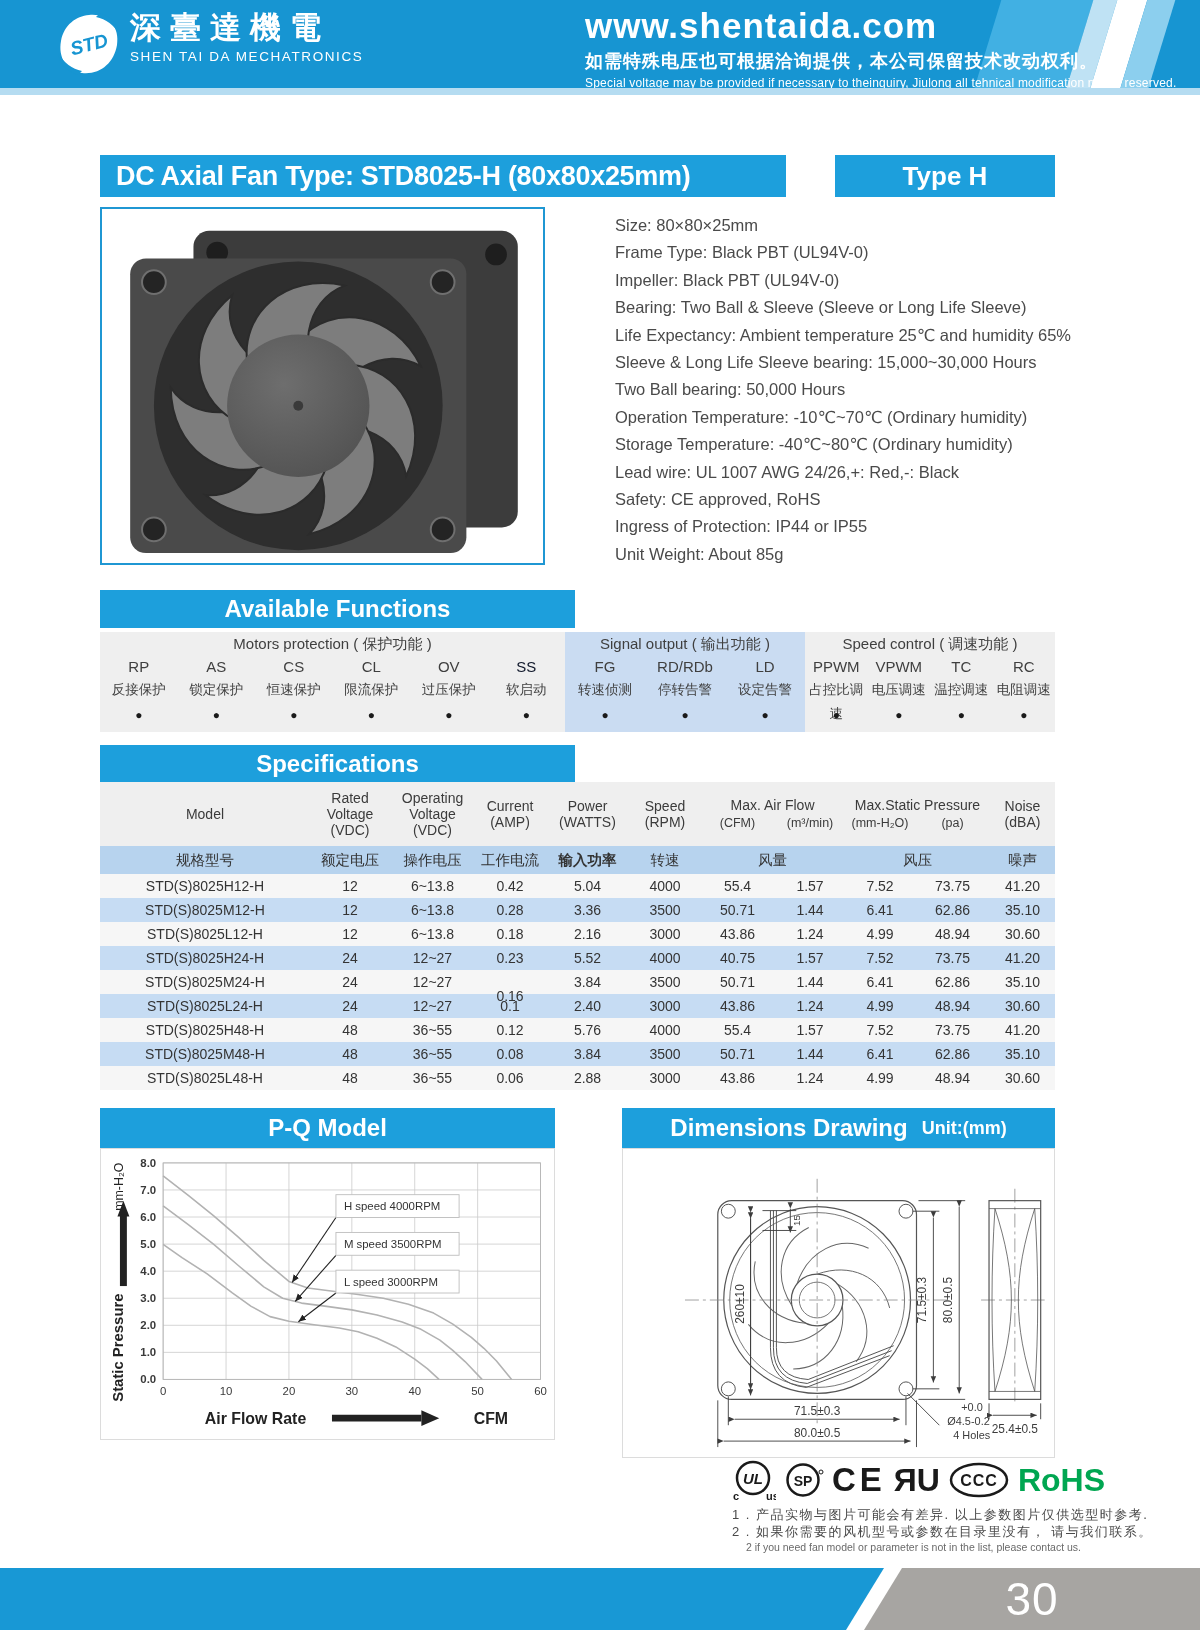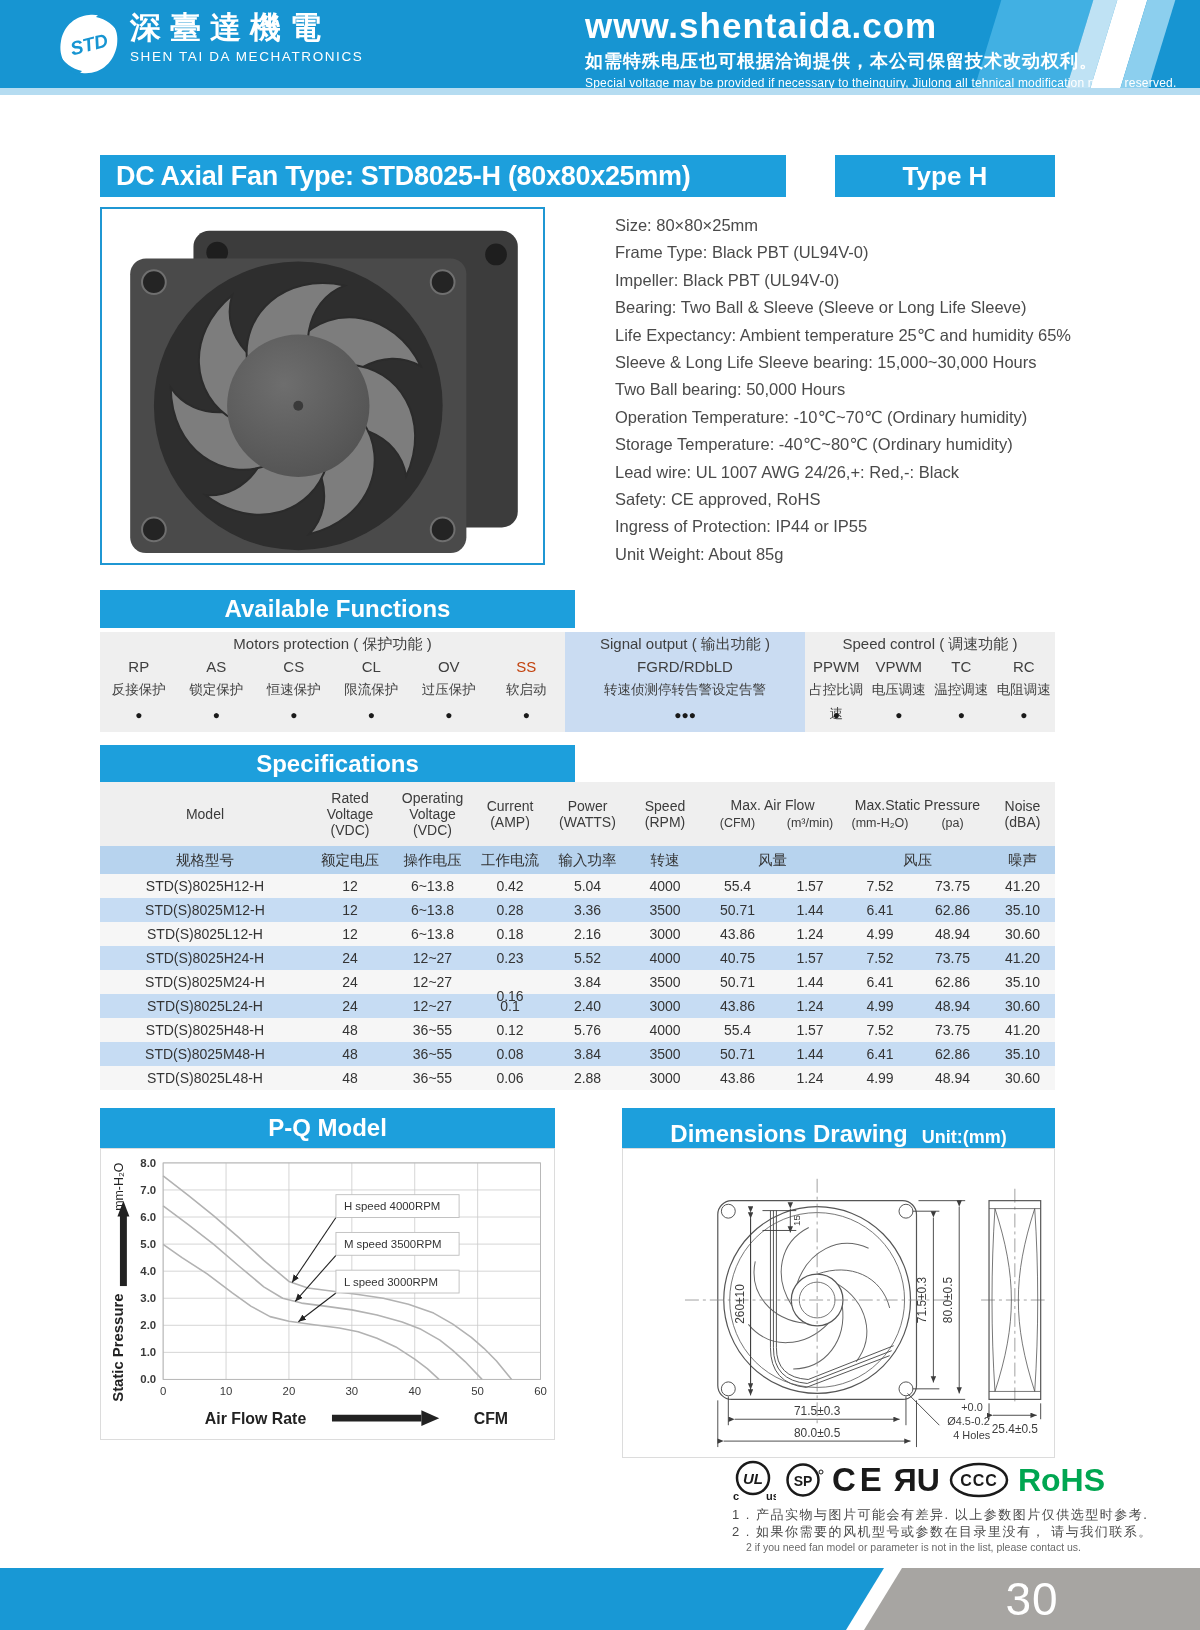--- a/index.html
+++ b/index.html
@@ -27,28 +27,28 @@
   
   #photo-box{position:absolute;left:100px;top:207px;width:445px;height:358px;border:2px solid #1f97d3;box-sizing:border-box;background:#fff;}
   #features{position:absolute;left:615px;top:212px;width:560px;list-style:none;margin:0;padding:0;}
   #features li{font-size:16.5px;line-height:27.4px;color:#4a4a4a;white-space:nowrap;}
 
   
   .secbar{position:absolute;background:#1d9fdc;color:#fff;font-weight:bold;display:flex;align-items:center;justify-content:center;font-size:24px;}
   #af-bar{left:100px;top:590px;width:475px;height:38px;}
   #spec-bar{left:100px;top:745px;width:475px;height:38px;}
   #pq-bar{left:100px;top:1108px;width:455px;height:40px;}
-  #dim-bar{left:622px;top:1108px;width:433px;height:40px;gap:14px;align-items:flex-end;}
+  #dim-bar{left:622px;top:1108px;width:433px;height:40px;gap:14px;}
   #dim-bar .unit{font-size:18px;font-weight:bold;}
 
   
   #af-table{position:absolute;left:100px;top:632px;width:955px;height:100px;display:flex;}
   .af-group{display:flex;flex-direction:column;}
   .bg-gray{background:#efefef;}
-  .bg-blue{background:#cadcf2;align-items:center;}
+  .bg-blue{background:#cadcf2;}
   .af-name{height:24px;font-size:15px;text-align:center;line-height:24px;color:#3f3f3f;}
   .af-row{display:flex;flex:0 0 auto;}
   .af-cell{text-align:center;color:#3f3f3f;}
 
   
   #spec-table{position:absolute;left:100px;top:782px;width:955px;}
   .sp-enrow{display:flex;background:#efefef;height:64px;}
   .sp-encell{display:flex;flex-direction:column;justify-content:center;text-align:center;font-size:14px;color:#3b3b3b;line-height:16px;}
   .sp-sub{display:flex;margin-top:2px;}
   .sp-subcell{font-size:12.5px;}
@@ -172,21 +172,21 @@
   </div>
   <div id="af-table">
       <div class="af-group bg-gray" style="width: 465px;">
         <div class="af-name">Motors protection ( 保护功能 )</div>
         <div class="af-row" style="height: 22px;">
           <div class="af-cell" style="flex: 1 1 0%; line-height: 22px; font-size: 15px; color: rgb(63, 63, 63);">RP</div>
           <div class="af-cell" style="flex: 1 1 0%; line-height: 22px; font-size: 15px; color: rgb(63, 63, 63);">AS</div>
           <div class="af-cell" style="flex: 1 1 0%; line-height: 22px; font-size: 15px; color: rgb(63, 63, 63);">CS</div>
           <div class="af-cell" style="flex: 1 1 0%; line-height: 22px; font-size: 15px; color: rgb(63, 63, 63);">CL</div>
           <div class="af-cell" style="flex: 1 1 0%; line-height: 22px; font-size: 15px; color: rgb(63, 63, 63);">OV</div>
-          <div class="af-cell" style="flex: 1 1 0%; line-height: 22px; font-size: 15px; color: #c2410c;">SS</div>
+          <div class="af-cell" style="flex: 1 1 0%; line-height: 22px; font-size: 15px; color: #0f172a;">SS</div>
         </div>
         <div class="af-row" style="height: 24px;">
           <div class="af-cell" style="flex: 1 1 0%; line-height: 24px; font-size: 13.5px; color: rgb(63, 63, 63);">反接保护</div>
           <div class="af-cell" style="flex: 1 1 0%; line-height: 24px; font-size: 13.5px; color: rgb(63, 63, 63);">锁定保护</div>
           <div class="af-cell" style="flex: 1 1 0%; line-height: 24px; font-size: 13.5px; color: rgb(63, 63, 63);">恒速保护</div>
           <div class="af-cell" style="flex: 1 1 0%; line-height: 24px; font-size: 13.5px; color: rgb(63, 63, 63);">限流保护</div>
           <div class="af-cell" style="flex: 1 1 0%; line-height: 24px; font-size: 13.5px; color: rgb(63, 63, 63);">过压保护</div>
           <div class="af-cell" style="flex: 1 1 0%; line-height: 24px; font-size: 13.5px; color: rgb(63, 63, 63);">软启动</div>
         </div>
         <div class="af-row" style="height: 26px;">
@@ -278,21 +278,21 @@
         </div>
         <div class="sp-encell" style="width: 65px;">
           <div>Noise<br>(dBA)</div>
         </div>
       </div>
       <div class="sp-cnrow">
         <div class="sp-cncell" style="width: 210px;">规格型号</div>
         <div class="sp-cncell" style="width: 80px;">额定电压</div>
         <div class="sp-cncell" style="width: 85px;">操作电压</div>
         <div class="sp-cncell" style="width: 70px;">工作电流</div>
-        <div class="sp-cncell" style="width: 85px;">输入功率</div>
+        <div class="sp-cncell" style="width: 85px; font-weight: bold;">输入功率</div>
         <div class="sp-cncell" style="width: 70px;">转速</div>
         <div class="sp-cncell" style="width: 145px; font-family: Liberation Mono, monospace;">风量</div>
         <div class="sp-cncell" style="width: 145px;">风压</div>
         <div class="sp-cncell" style="width: 65px;">噪声</div>
       </div>
       <div class="sp-datarow even">
         <div class="sp-cell" style="width: 210px;">STD(S)8025H12-H</div>
         <div class="sp-cell" style="width: 80px;">12</div>
         <div class="sp-cell" style="width: 85px;">6~13.8</div>
         <div class="sp-cell" style="width: 70px;">0.42</div>

